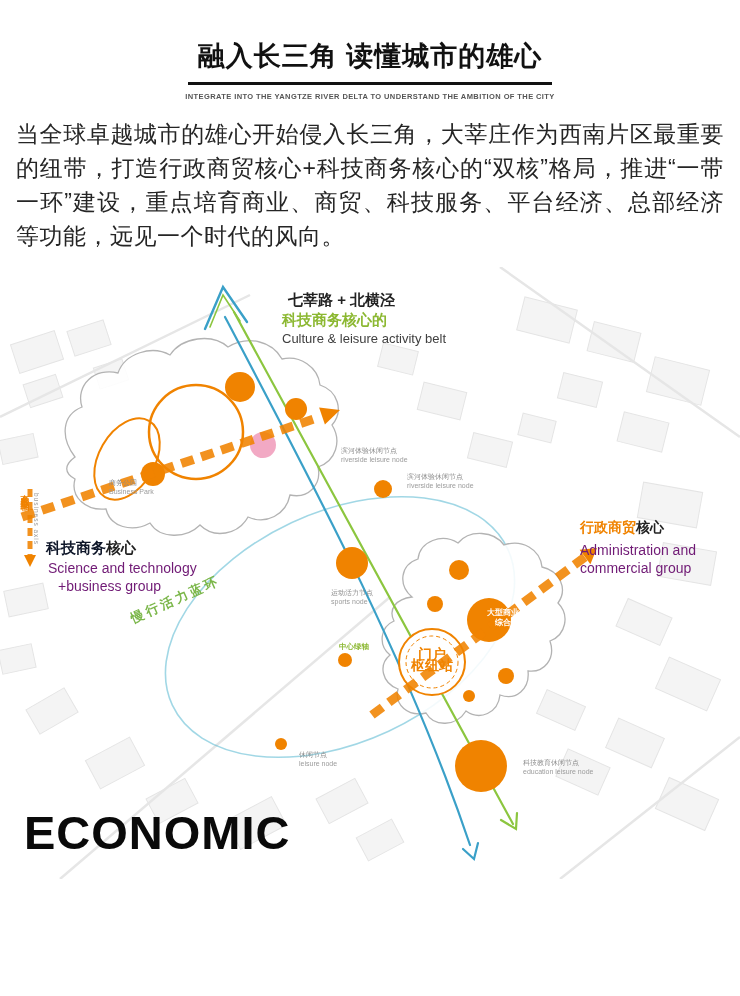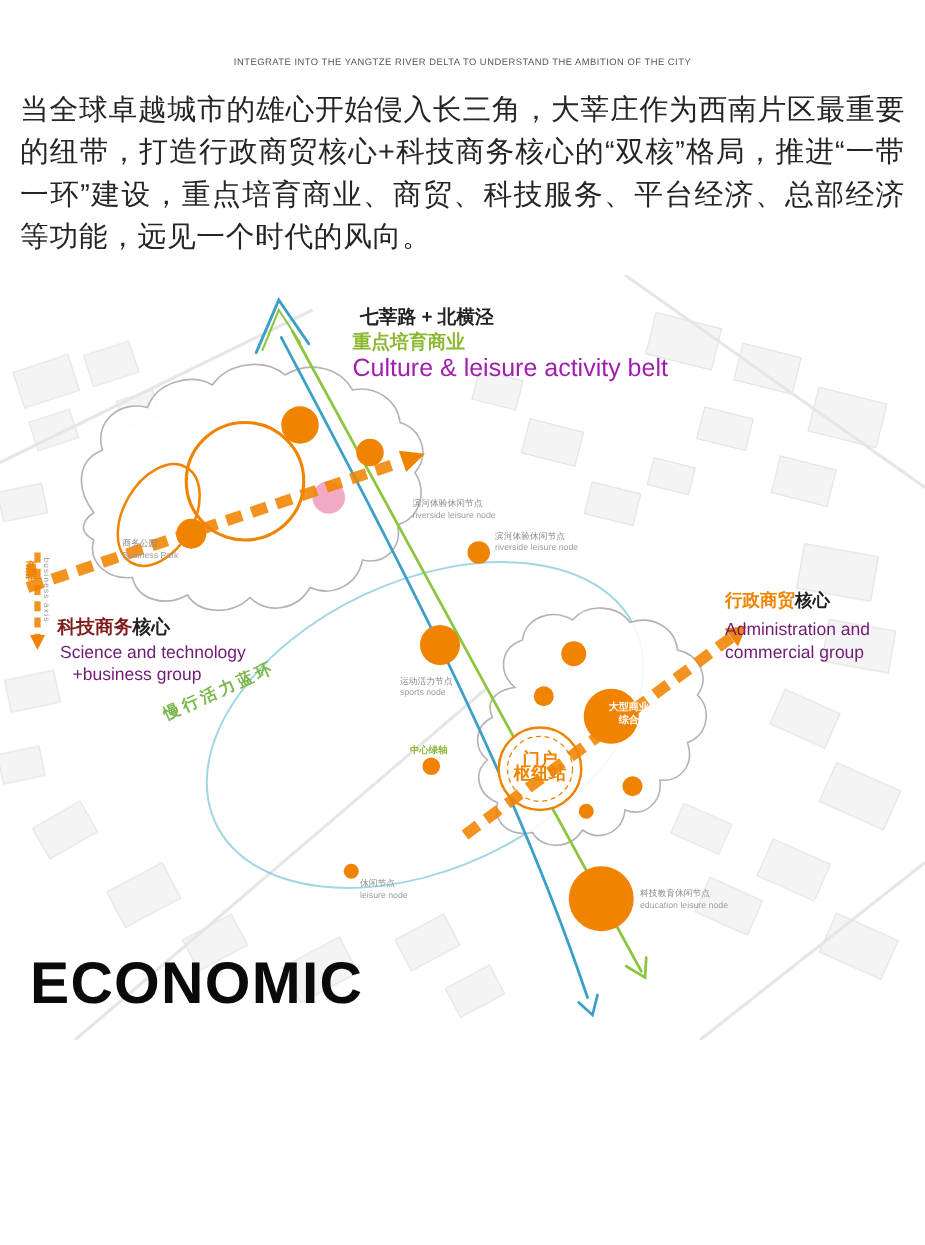--- a/index.html
+++ b/index.html
@@ -1,59 +1,60 @@
 <!DOCTYPE html>
 <html><head>
 <meta charset="utf-8">
 <style>
   html,body{margin:0;padding:0;background:#ffffff;}
   body{width:740px;height:996px;overflow:hidden;font-family:"Liberation Sans",sans-serif;color:#222;}
   .header{padding-top:38px;text-align:center;}
   .title{display:inline-block;font-size:27px;font-weight:800;letter-spacing:1px;color:#111;
          padding:0 10px 8px 10px;border-bottom:3px solid #111;}
-  .subtitle{margin-top:7px;font-size:7.5px;font-weight:normal;color:#555;letter-spacing:.4px;}
+  .subtitle{margin-top:7px;font-size:7.5px;font-weight:bold;color:#555;letter-spacing:.4px;}
   .article{margin:16px 16px 0 16px;font-size:23px;line-height:34px;color:#252525;text-align:justify;letter-spacing:.5px;}
   .diagram{position:relative;width:740px;height:612px;margin-top:14px;}
   .diagram svg{position:absolute;left:0;top:0;}
   .lbl{position:absolute;white-space:nowrap;}
   .belt-road{left:288px;top:24px;font-size:15px;font-weight:bold;color:#222;}
   .belt-cn{left:282px;top:44px;font-size:15px;font-weight:bold;color:#8cb832;}
-  .belt-en{left:282px;top:64px;font-size:20px;color:#a21caf;}
+  .belt-en{left:282px;top:64px;font-size:13px;color:#404040;}
   .grp-cn{font-size:15px;font-weight:bold;}
   .grp-en{font-size:14px;color:#701a75;}
   .left-grp-cn{left:46px;top:272px;}
   .left-grp-en1{left:48px;top:293px;}
   .left-grp-en2{left:48px;top:311px;margin-left:10px;}
   .right-grp-cn{left:580px;top:252px;font-size:14px;}
   .right-grp-en1{left:580px;top:275px;}
   .right-grp-en2{left:580px;top:293px;}
-  .cn-green{color:#7f1d1d;}
+  .cn-green{color:#0f172a;}
   .cn-orange{color:#f08300;}
   .cn-black{color:#222;}
   .blue-ring{left:128px;top:344px;font-size:13px;font-weight:bold;color:#7ab648;letter-spacing:3px;
              transform:rotate(-24deg);transform-origin:left top;}
   .vaxis-cn{left:18px;top:220px;writing-mode:vertical-rl;font-size:9px;color:#f08300;letter-spacing:2px;font-weight:bold;}
   .vaxis-en{left:33px;top:226px;writing-mode:vertical-rl;font-size:6.5px;color:#999;letter-spacing:1px;}
-  .node{font-size:7px;color:#9b9b9b;line-height:8.5px;}
+  .node{font-size:7px;color:#9b9b9b;line-height:8.5px;margin-left:11px;}
   .node .cn{color:#8a8a8a;}
   .node-riverside1{left:330px;top:180px;}
   .node-riverside2{left:396px;top:206px;}
   .node-sports{left:320px;top:322px;}
   .node-green-axis{left:328px;top:376px;color:#8cb832;font-size:7.5px;font-weight:bold;}
   .node-leisure{left:288px;top:484px;}
   .node-education{left:512px;top:492px;}
   .node-park{left:98px;top:212px;}
   .node-mall{left:459px;top:341px;width:60px;text-align:right;color:#ffffff;font-size:8px;line-height:9.5px;font-weight:bold;}
   .node-gateway{left:402px;top:382px;width:60px;text-align:center;color:#f08300;font-size:14px;line-height:11px;font-weight:bold;}
   .footer-word{position:absolute;left:24px;top:538px;font-size:47px;font-weight:900;color:#0a0a0a;letter-spacing:1px;}
 </style>
 </head>
 <body>
 
 <div class="header">
+  <div class="title">融入长三角 读懂城市的雄心</div>
   <div class="subtitle">INTEGRATE INTO THE YANGTZE RIVER DELTA TO UNDERSTAND THE AMBITION OF THE CITY</div>
 </div>
 
 <p class="article">当全球卓越城市的雄心开始侵入长三角，大莘庄作为西南片区最重要的纽带，打造行政商贸核心+科技商务核心的“双核”格局，推进“一带一环”建设，重点培育商业、商贸、科技服务、平台经济、总部经济等功能，远见一个时代的风向。</p>
 
 <div class="diagram">
   <svg width="740" height="612" viewBox="0 0 740 612">
 
     <g opacity="0.75" fill="#f1f1f1" stroke="#dcdcdc" stroke-width="1">
       <rect x="14" y="70" width="46" height="30" transform="rotate(-18 37 85)"></rect>
@@ -147,21 +148,21 @@
       <path d="M22,250 L320,150" stroke="#f08300" stroke-width="9" stroke-dasharray="13 8" fill="none" opacity="0.88"></path>
       <polygon points="340,143 324.9,157.5 319.1,140.5" fill="#f08300"></polygon>
       <path d="M372,448 L585,290" stroke="#f08300" stroke-width="9" stroke-dasharray="13 8" fill="none" opacity="0.88"></path>
       <polygon points="597,281 590.4,297.2 579.6,282.8" fill="#f08300"></polygon>
       <path d="M30,222 L30,288" stroke="#f08300" stroke-width="5" stroke-dasharray="8 5" fill="none" opacity="0.88"></path>
       <polygon points="24,288 36,288 30,300" fill="#f08300"></polygon>
     </g>
   </svg>
 
   <div class="lbl belt-road">七莘路 + 北横泾</div>
-  <div class="lbl belt-cn">重点培育商业</div>
+  <div class="lbl belt-cn">科技商务核心的</div>
   <div class="lbl belt-en">Culture &amp; leisure activity belt</div>
 
   <div class="lbl grp-cn left-grp-cn"><span class="cn-green">科技商务</span><span class="cn-black">核心</span></div>
   <div class="lbl grp-en left-grp-en1">Science and technology</div>
   <div class="lbl grp-en left-grp-en2">+business group</div>
 
   <div class="lbl grp-cn right-grp-cn"><span class="cn-orange">行政商贸</span><span class="cn-black">核心</span></div>
   <div class="lbl grp-en right-grp-en1">Administration and</div>
   <div class="lbl grp-en right-grp-en2">commercial group</div>
 

